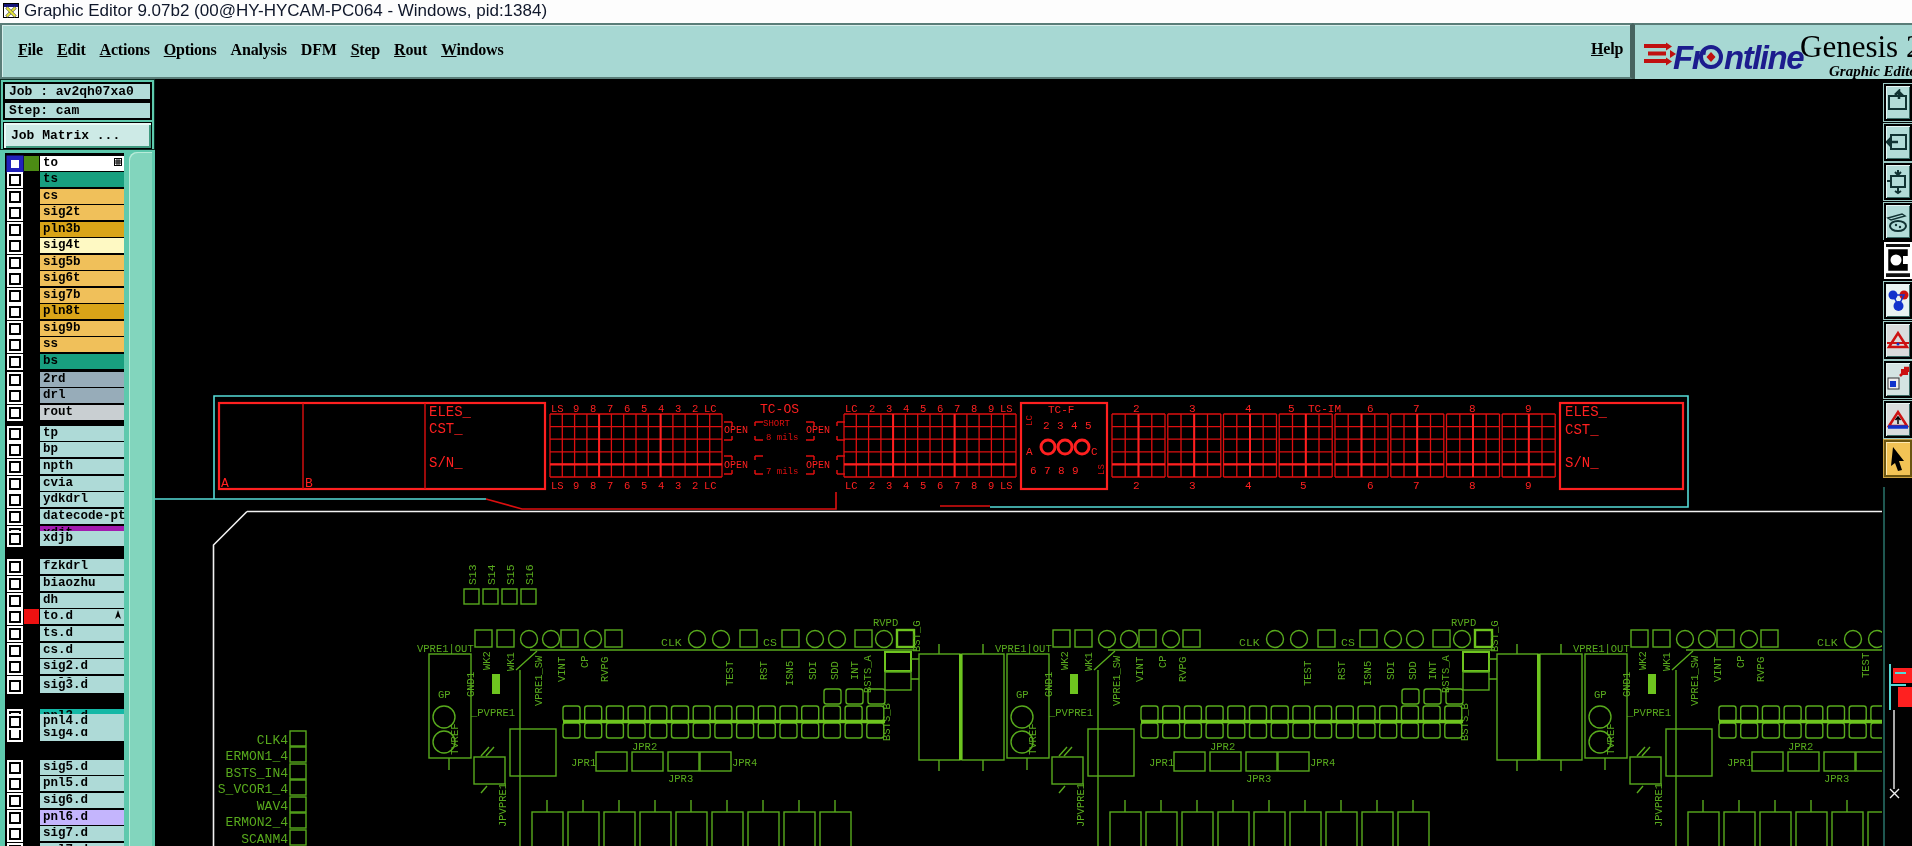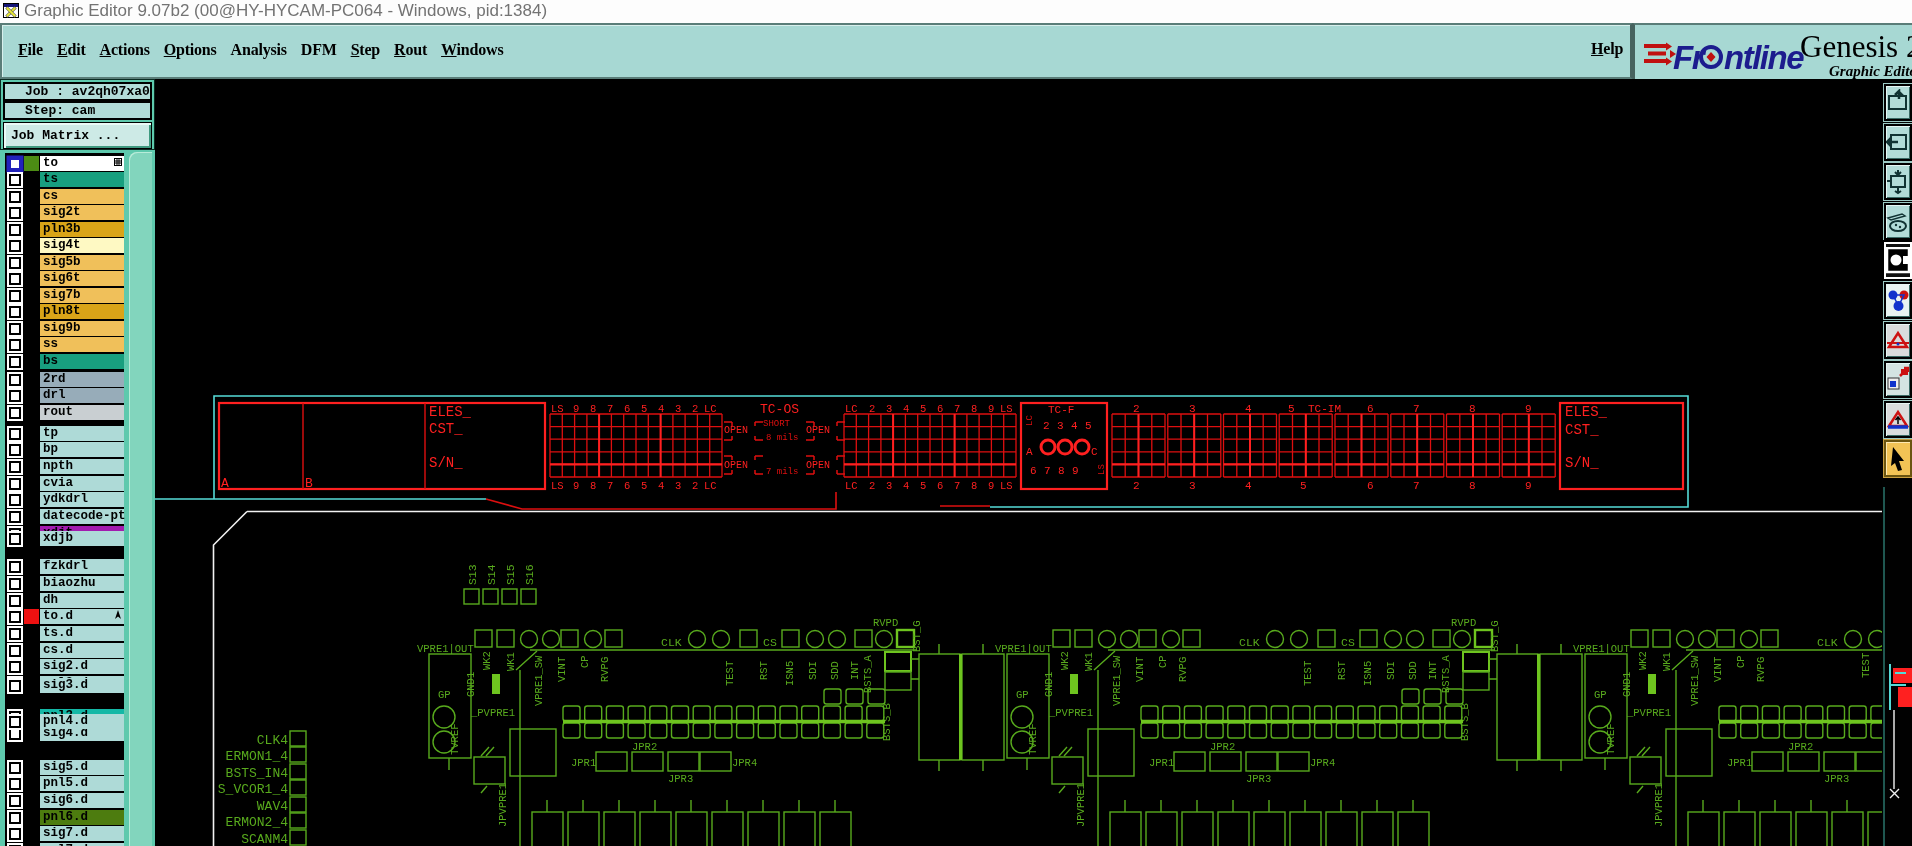--- a/index.html
+++ b/index.html
@@ -1,30 +1,30 @@
 <!DOCTYPE html>
 <html><head><meta charset="utf-8"><style>
 *{margin:0;padding:0;box-sizing:border-box}
 html,body{width:1912px;height:846px;overflow:hidden;background:#000;font-family:"Liberation Sans",sans-serif}
 #titlebar{position:absolute;left:0;top:0;width:1912px;height:23px;background:#fdfdfd;z-index:30}
-#titlebar .txt{position:absolute;left:24px;top:1px;font-size:17px;color:#737373}
+#titlebar .txt{position:absolute;left:24px;top:1px;font-size:17px;color:#0f172a}
 #appicon{position:absolute;left:3px;top:3px;width:16px;height:15px;border:1px solid #000;background:#fff}
 #appicon .tb{position:absolute;left:0;top:0;width:14px;height:3px;background:#151578}
 #appicon .x1,#appicon .x2{position:absolute;left:6px;top:2px;width:2px;height:12px;background:#e8e838;box-shadow:0 0 0 0.5px #555}
 #appicon .x1{transform:rotate(45deg)} #appicon .x2{transform:rotate(-45deg)}
 #menubar{position:absolute;left:0;top:23px;width:1633px;height:56px;background:#a7d8d3;border:2px solid #5a7d78;border-right:3px solid #47635f;z-index:30;box-shadow:inset 1px 1px 0 #d8efec;padding-left:2px}
 
 .mi{position:relative;display:inline-block;margin-left:14px;top:16px;font-family:"Liberation Serif",serif;font-size:16px;font-weight:bold;color:#000;letter-spacing:-0.2px}
 #helpmi{position:absolute;left:1589px;top:15px;font-family:"Liberation Serif",serif;font-size:16px;font-weight:bold;letter-spacing:-0.2px}
 #logopanel{position:absolute;left:1633px;top:23px;width:279px;height:56px;background:#a7d8d3;border-top:2px solid #5a7d78;border-left:2px solid #47635f;z-index:30}
 #logopanel svg{position:absolute;left:2px;top:2px}
 #gen{position:absolute;left:165px;top:4px;font-family:"Liberation Serif",serif;font-size:31px;color:#000;white-space:nowrap}
 #ged{position:absolute;left:194px;top:38px;font-family:"Liberation Serif",serif;font-size:15px;font-weight:bold;font-style:italic;color:#000;white-space:nowrap}
 #sidebar{position:absolute;left:0;top:79px;width:155px;height:767px;background:#5ec9ad;z-index:20}
-.jsbox{position:absolute;left:3px;width:149px;height:19px;background:#b2dcd8;border:2px solid #000;font-family:"Liberation Mono",monospace;font-size:13px;font-weight:bold;line-height:15px;padding-left:20px;white-space:pre}
+.jsbox{position:absolute;left:3px;width:149px;height:19px;background:#b2dcd8;border:2px solid #000;font-family:"Liberation Mono",monospace;font-size:13px;font-weight:bold;line-height:15px;padding-left:4px;white-space:pre}
 #jobmx{position:absolute;left:3px;top:43px;width:149px;height:27px;background:#cdeae6;border:1px solid #000;box-shadow:inset 2px 2px 0 #eafaf7,inset -2px -2px 0 #3f9a80;font-family:"Liberation Mono",monospace;font-size:13px;font-weight:bold;line-height:25px;padding-left:7px}
 #scrollstrip{position:absolute;left:129px;top:73px;width:23px;height:694px;background:#82d5bd;border-radius:8px 0 0 0;box-shadow:inset 1px 1px 0 #b8ecd9}
 #layers{position:absolute;left:5px;top:74px;width:119px;height:693px;background:#000}
 .lr{position:absolute;left:0;width:119px;height:16px}
 .cb{position:absolute;left:4px;top:2px;width:12px;height:12px;background:#fff;border:2.5px solid #000;box-shadow:0 0 0 2px #fff}
 .cbsel{border-color:#2222bb;box-shadow:0 0 0 2.5px #2222bb}
 .sw{position:absolute;left:19px;top:0px;width:15px;height:15px}
 .nm{position:absolute;left:35px;top:0px;width:84px;height:15px;font-family:"Liberation Mono",monospace;font-size:12.5px;font-weight:bold;color:#000;padding-left:3px;line-height:14px;white-space:pre}
 .ric{position:absolute;right:2px;top:1px;font-size:9px;font-style:normal}
 #rtoolbar{position:absolute;left:1882px;top:79px;width:30px;height:767px;z-index:20}
@@ -532,21 +532,21 @@
       <div class="lr" style="top:623.2px">
         <span class="cb"></span>
         <span class="nm" style="background:#aedad7">pnl5.d</span>
       </div>
       <div class="lr" style="top:639.9px">
         <span class="cb"></span>
         <span class="nm" style="background:#aedad7">sig6.d</span>
       </div>
       <div class="lr" style="top:656.6px">
         <span class="cb"></span>
-        <span class="nm" style="background:#4d7c0f">pnl6.d</span>
+        <span class="nm" style="background:#c4b5fd">pnl6.d</span>
       </div>
       <div class="lr" style="top:673.3px">
         <span class="cb"></span>
         <span class="nm" style="background:#aedad7">sig7.d</span>
       </div>
       <div class="lr" style="top:690.0px">
         <span class="cb"></span>
         <span class="nm" style="background:#aedad7">pnl7.d</span>
       </div>
     </div>

